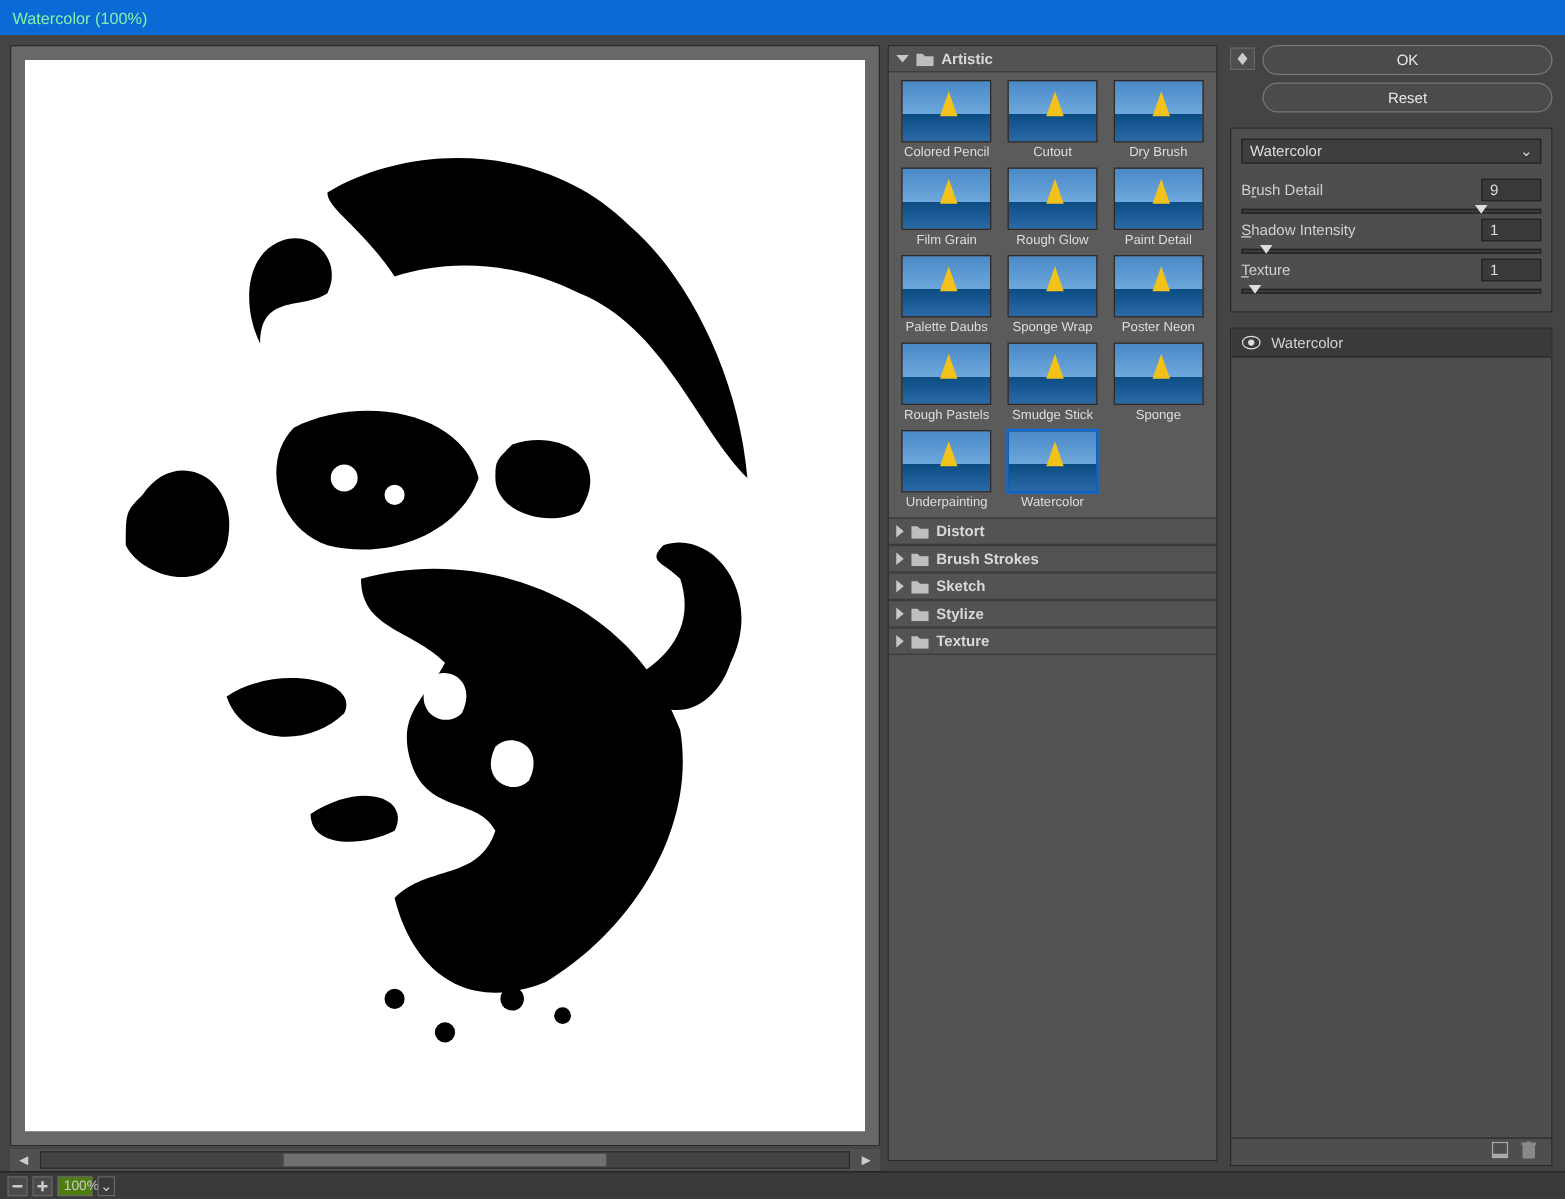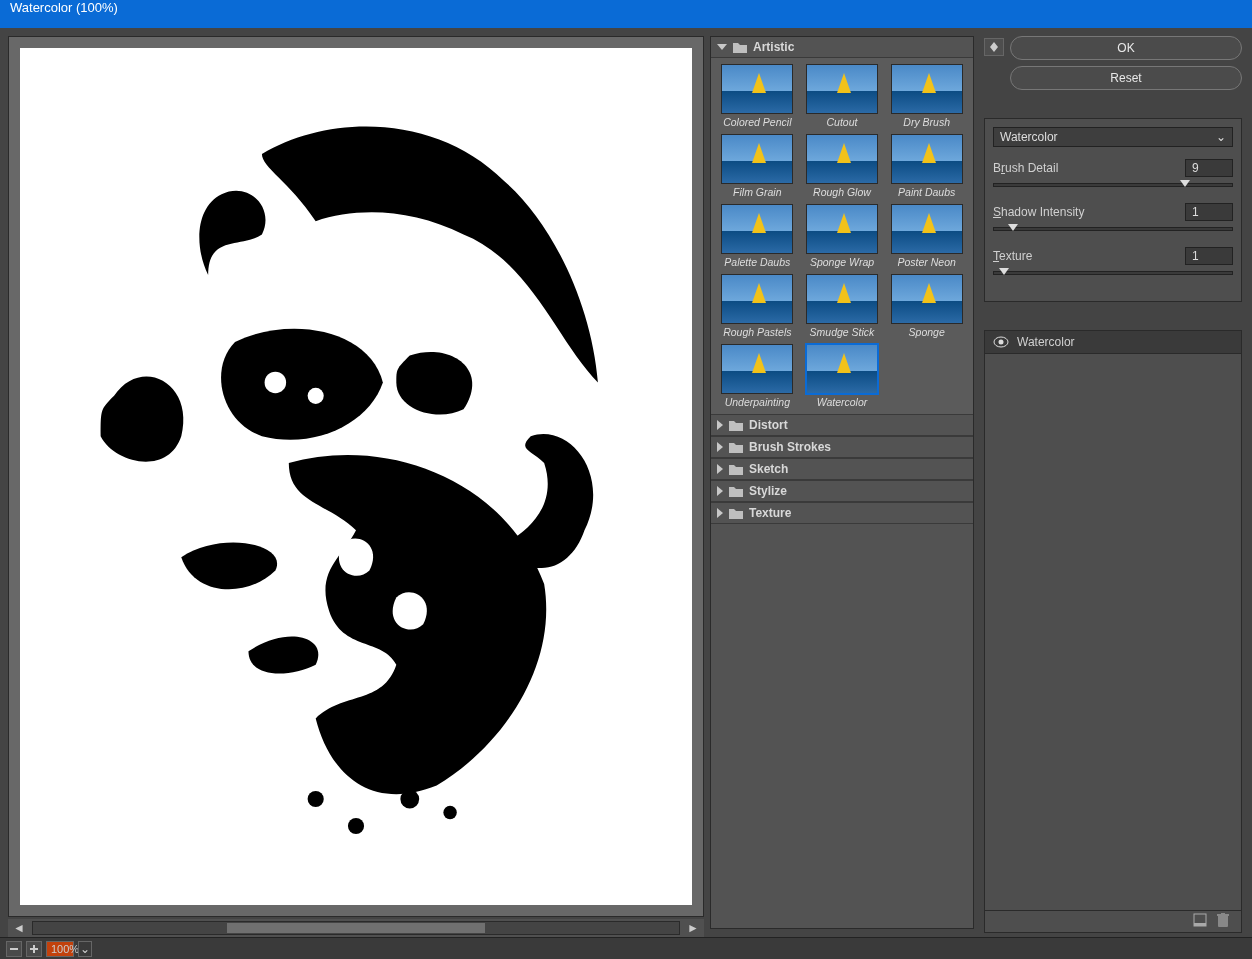--- a/index.html
+++ b/index.html
@@ -9,23 +9,23 @@
     font-family: "Segoe UI", Tahoma, sans-serif;
     font-size: 12px;
     color: #d0d0d0;
     overflow: hidden;
     width: 1252px;
     height: 959px;
   }
   .titlebar {
     height: 28px;
     background: #0a6bd6;
-    color: #ffffff;
+    color: #86efac;
     display: flex;
-    align-items: flex-start;
+    align-items: center;
     padding-left: 10px;
     font-size: 13px;
   }
   .app {
     position: absolute;
     top: 28px; left: 0; right: 0; bottom: 0;
     background: #444444;
     display: flex;
     flex-direction: column;
   }
@@ -84,21 +84,21 @@
     padding: 0 6px;
     gap: 4px;
     border-top:1px solid #222;
   }
   .tiny-btn {
     width:16px; height:16px; border:1px solid #666;
     display:inline-flex; align-items:center; justify-content:center;
     background:#4a4a4a;
   }
   .zoom-field {
-    width:28px; height:16px; background:#c2410c; color:#ccc;
+    width:28px; height:16px; background:#4d7c0f; color:#ccc;
     border:1px solid #666; font-size:11px; padding-left:4px;
     display:inline-flex; align-items:center;
   }
   .zoom-dd { width:14px; height:16px; border:1px solid #666; display:flex; align-items:center; justify-content:center;}
 
   
   .gallery-pane {
     width: 264px;
     background: #535353;
     border:1px solid #2a2a2a;
@@ -117,21 +117,20 @@
   .tri-down { border-left:5px solid transparent; border-right:5px solid transparent; border-top:6px solid #c8c8c8;}
   .tri-right { border-top:5px solid transparent; border-bottom:5px solid transparent; border-left:6px solid #c8c8c8;}
   .folder-icon svg { display:block; }
   .cat-label { font-weight:bold; color:#d8d8d8; }
   .thumbs {
     display:grid;
     grid-template-columns: repeat(3, 1fr);
     padding:6px;
     gap:6px 4px;
     background:#5b5b5b;
-    font-style:italic;
   }
   .thumb {
     display:flex; flex-direction:column; align-items:center;
   }
   .thumb-img {
     width:72px; height:50px;
     border:1px solid #2a2a2a;
     background:linear-gradient(to bottom,#4a89c7 0%,#6ea8dc 55%,#0c4c84 55%,#2b6aa6 100%);
     position:relative;
     overflow:hidden;
@@ -151,21 +150,21 @@
     background:#535353;
     border-top:1px solid #3a3a3a;
   }
 
   
   .right-col {
     flex:1;
     display:flex;
     flex-direction:column;
     padding:8px 10px 4px 6px;
-    gap:18px;
+    gap:2px;
   }
   .btn-row { display:flex; gap:6px; }
   .collapse-toggle {
     width:20px; height:18px;
     border:1px solid #666; background:#4e4e4e;
     display:flex; align-items:center; justify-content:center;
     margin-top:2px;
   }
   .pill-btn {
     flex:1;
@@ -182,21 +181,21 @@
     background:#4e4e4e;
     padding:8px 8px 10px 8px;
     margin-top:4px;
   }
   .dropdown {
     height:20px; background:#3e3e3e; border:1px solid #222;
     display:flex; align-items:center; justify-content:space-between;
     padding:0 6px; color:#ddd; margin-bottom:12px;
   }
   .param {
-    margin-bottom:16px;
+    margin-bottom:4px;
   }
   .param-row { display:flex; justify-content:space-between; align-items:center;}
   .param-label { color:#d0d0d0; }
   .param-label u { text-decoration:underline; }
   .param-input {
     width:48px; height:18px; background:#3a3a3a;
     border:1px solid #222; color:#ddd;
     display:flex; align-items:center; padding-left:6px;
   }
   .slider {
@@ -302,21 +301,21 @@
           <div class="thumb">
             <div class="thumb-img"></div>
             <div class="thumb-label">Film Grain</div>
           </div>
           <div class="thumb">
             <div class="thumb-img"></div>
             <div class="thumb-label">Rough Glow</div>
           </div>
           <div class="thumb">
             <div class="thumb-img"></div>
-            <div class="thumb-label">Paint Daubs</div>
+            <div class="thumb-label">Paint Detail</div>
           </div>
           <div class="thumb">
             <div class="thumb-img"></div>
             <div class="thumb-label">Palette Daubs</div>
           </div>
           <div class="thumb">
             <div class="thumb-img"></div>
             <div class="thumb-label">Sponge Wrap</div>
           </div>
           <div class="thumb">

